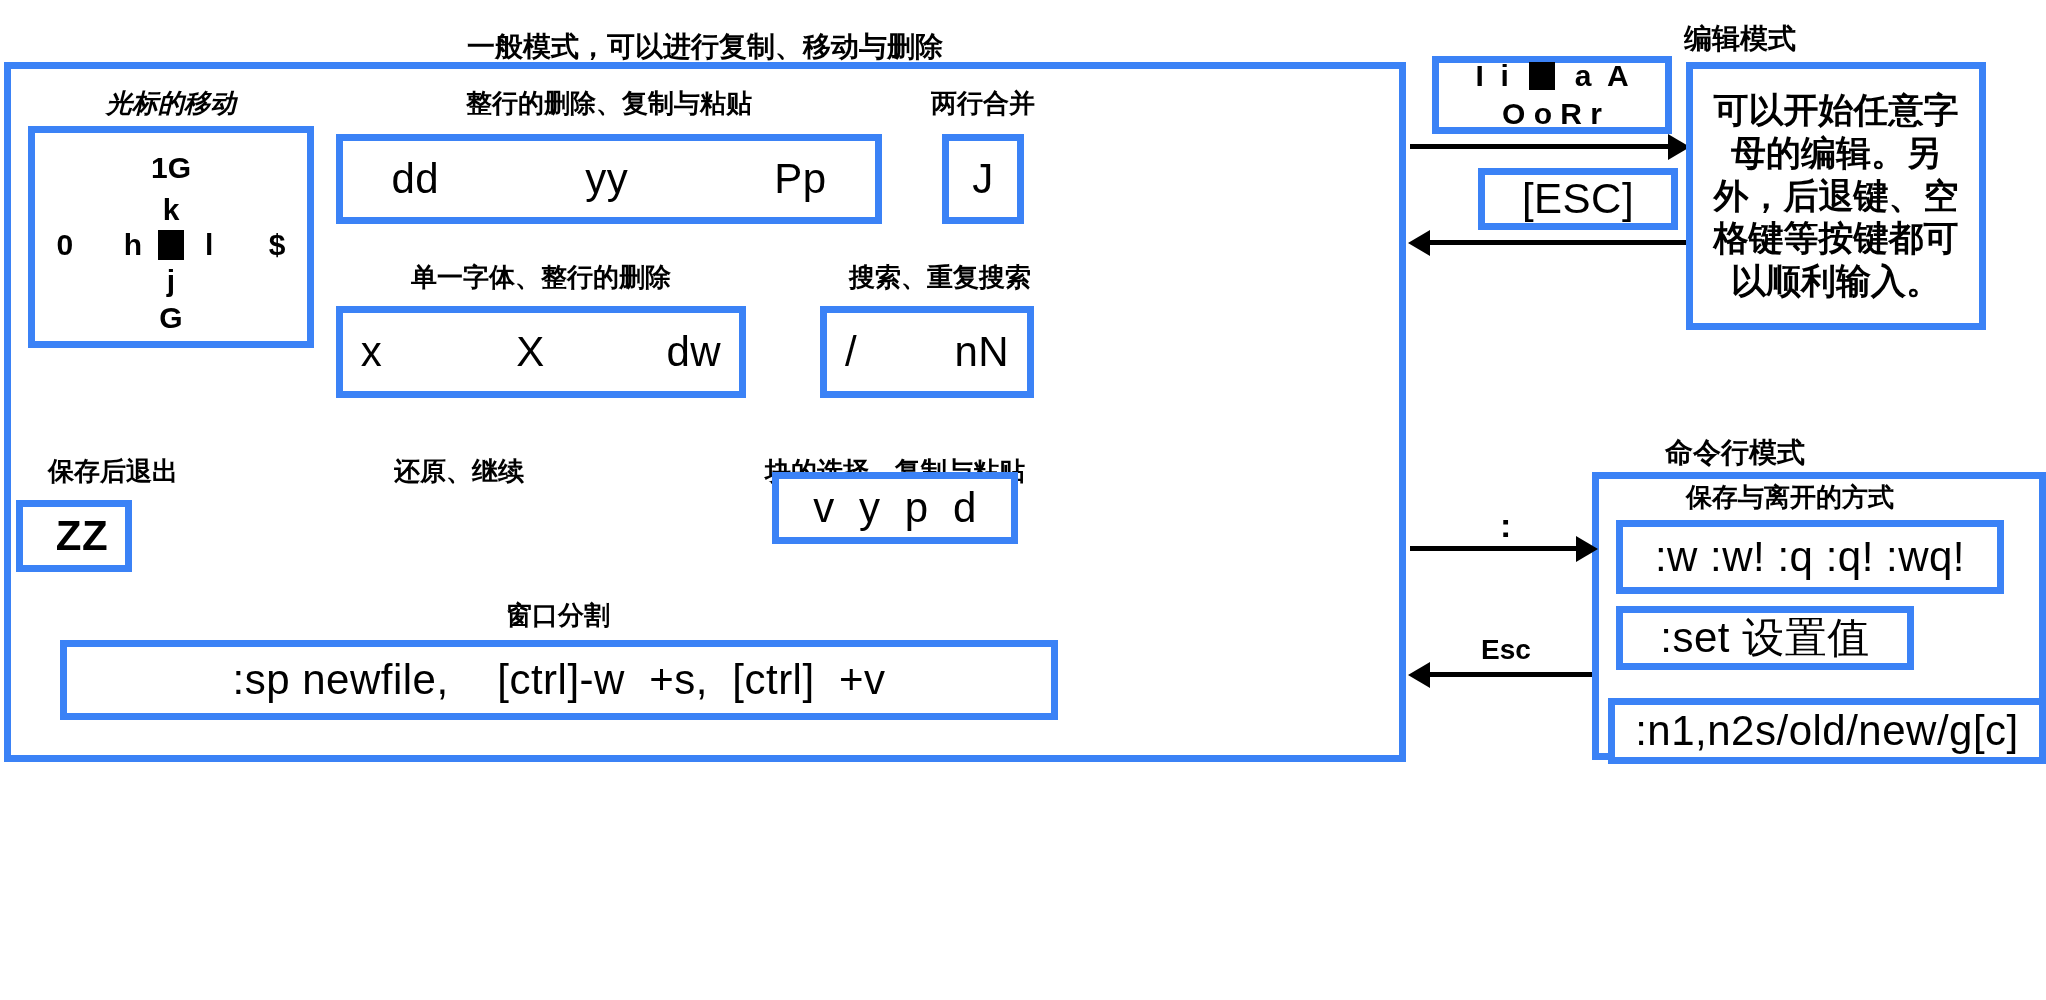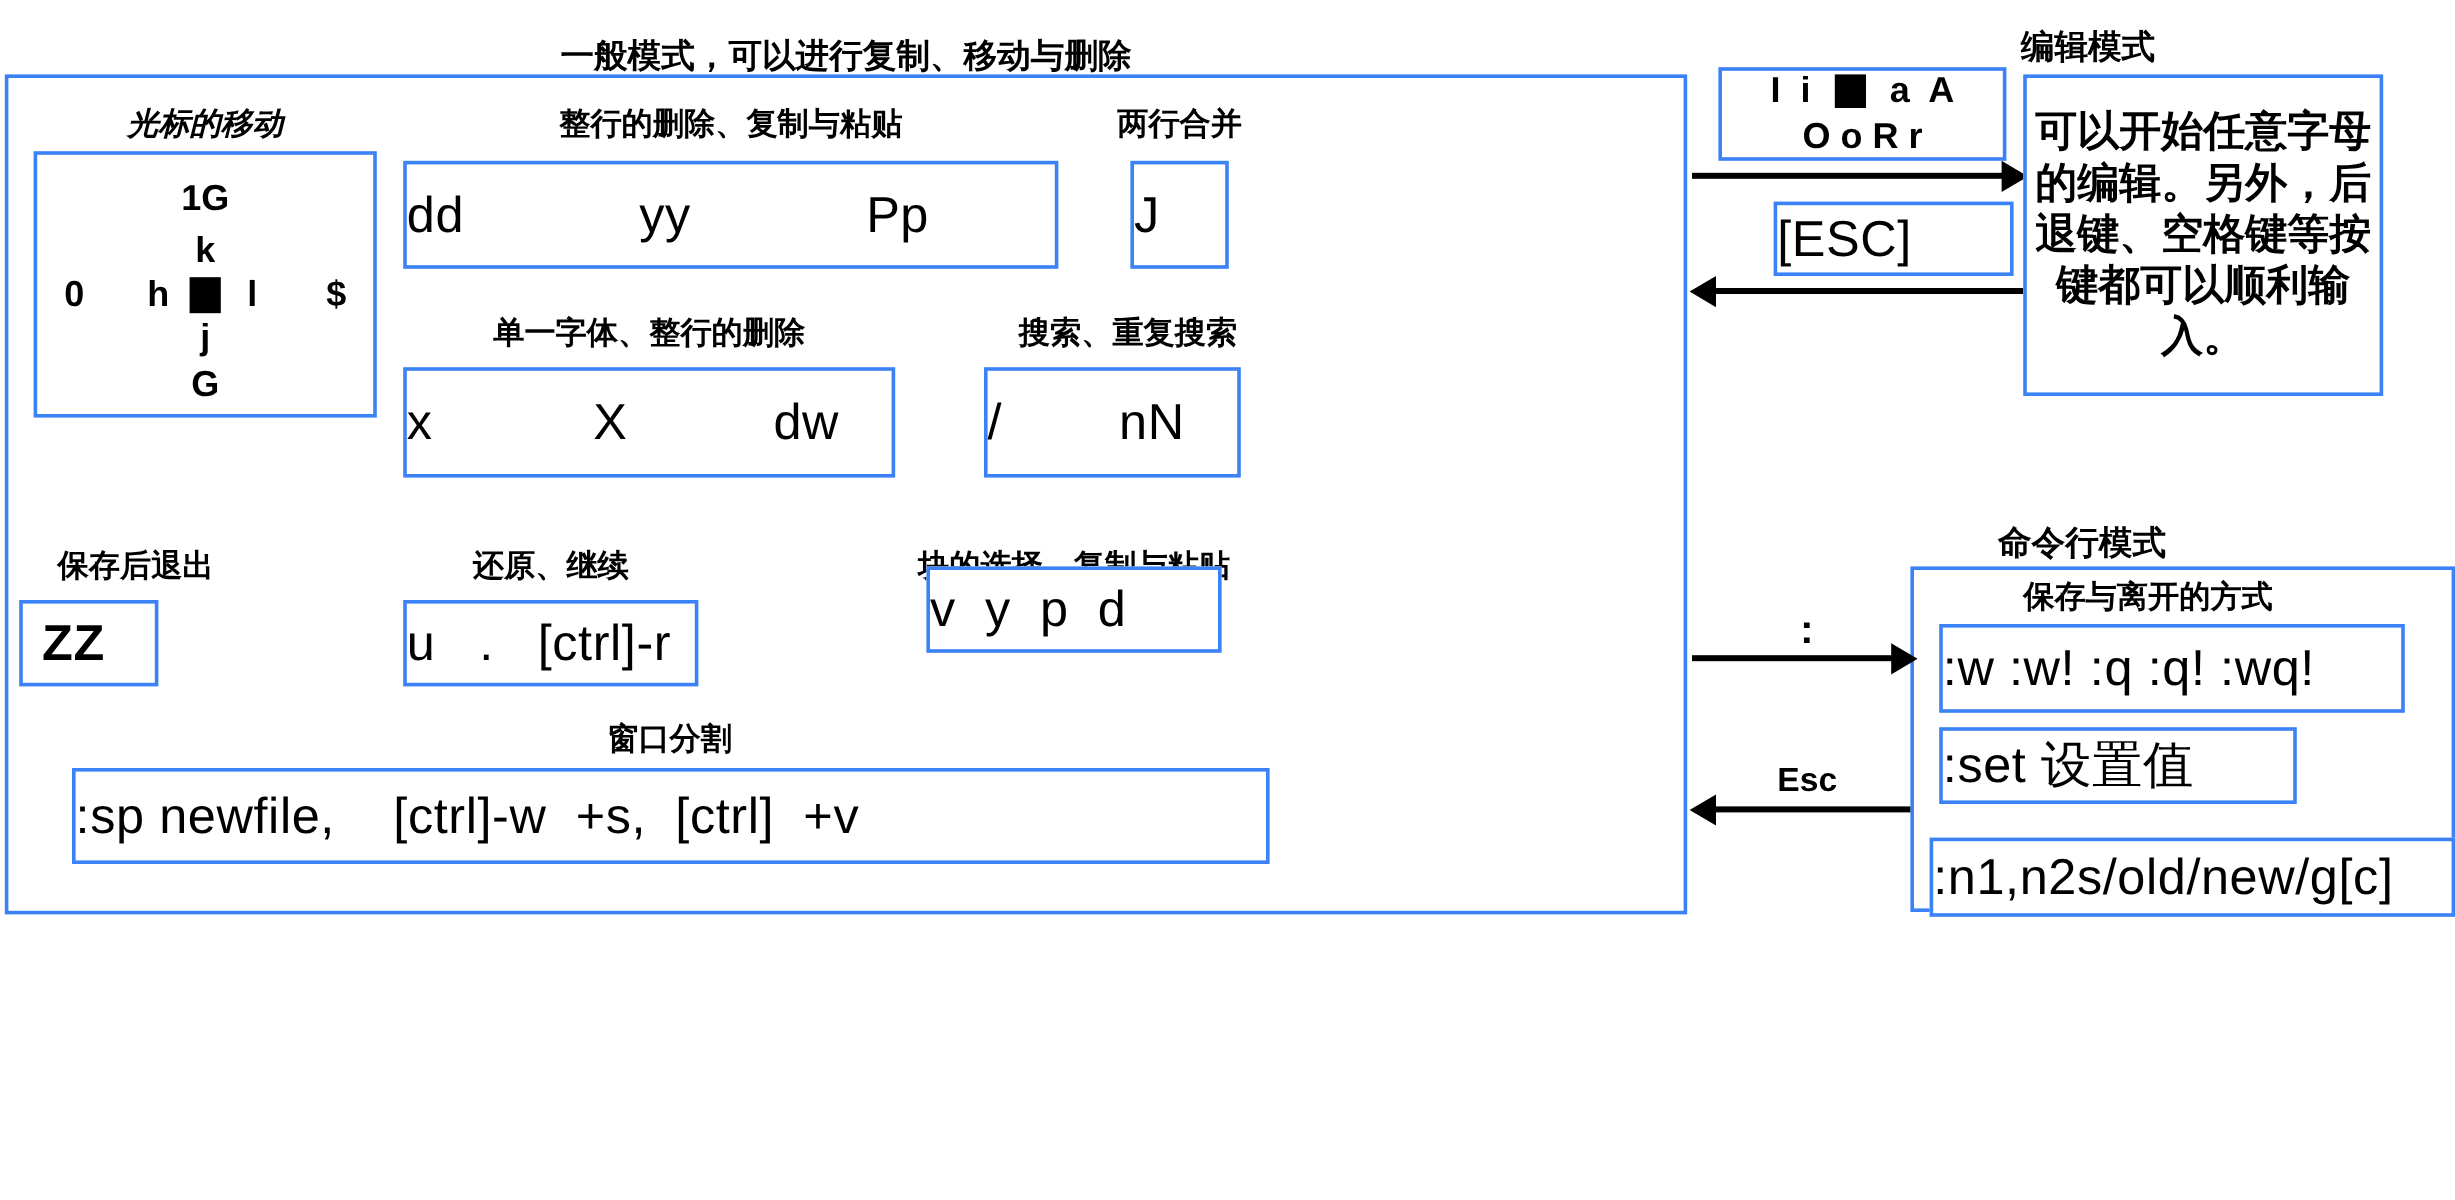--- a/index.html
+++ b/index.html
@@ -14,24 +14,25 @@
     height: 1000px;
     background: #ffffff;
     font-family: "Liberation Sans", "DejaVu Sans", sans-serif;
     color: #000000;
     overflow: hidden;
   }
   .abs { position: absolute; box-sizing: border-box; }
 
   
   .box {
-    border: 3px solid #3b82f6;
+    border: 7px solid #3b82f6;
     background: #fff;
     display: flex;
     align-items: center;
+    justify-content: center;
   }
 
   
   .caption {
     font-weight: bold;
     font-size: 26px;
     line-height: 1.1;
     text-align: center;
     white-space: nowrap;
     display: flex;
@@ -197,23 +198,20 @@
   </div>
 
   <div class="abs caption" style="left:18px; top:456px; width:190px; height:30px;">保存后退出</div>
 
   <div class="abs box" style="left:16px; top:500px; width:116px; height:72px;padding-left:16px;">
     <span class="cmd cmd-bold">ZZ</span>
   </div>
 
   <div class="abs caption" style="left:336px; top:456px; width:246px; height:30px;">还原、继续</div>
 
-  <div class="abs box" style="left:336px; top:500px; width:246px; height:72px;">
-    <span class="cmd">u   .   [ctrl]-r</span>
-  </div>
 
   <div class="abs caption" style="left:770px; top:456px; width:250px; height:30px;">块的选择、复制与粘贴</div>
 
   <div class="abs box" style="left:772px; top:472px; width:246px; height:72px;">
     <span class="cmd">v  y  p  d</span>
   </div>
 
   <div class="abs caption" style="left:58px; top:600px; width:1000px; height:30px;">窗口分割</div>
 
   <div class="abs box" style="left:60px; top:640px; width:998px; height:80px;">

